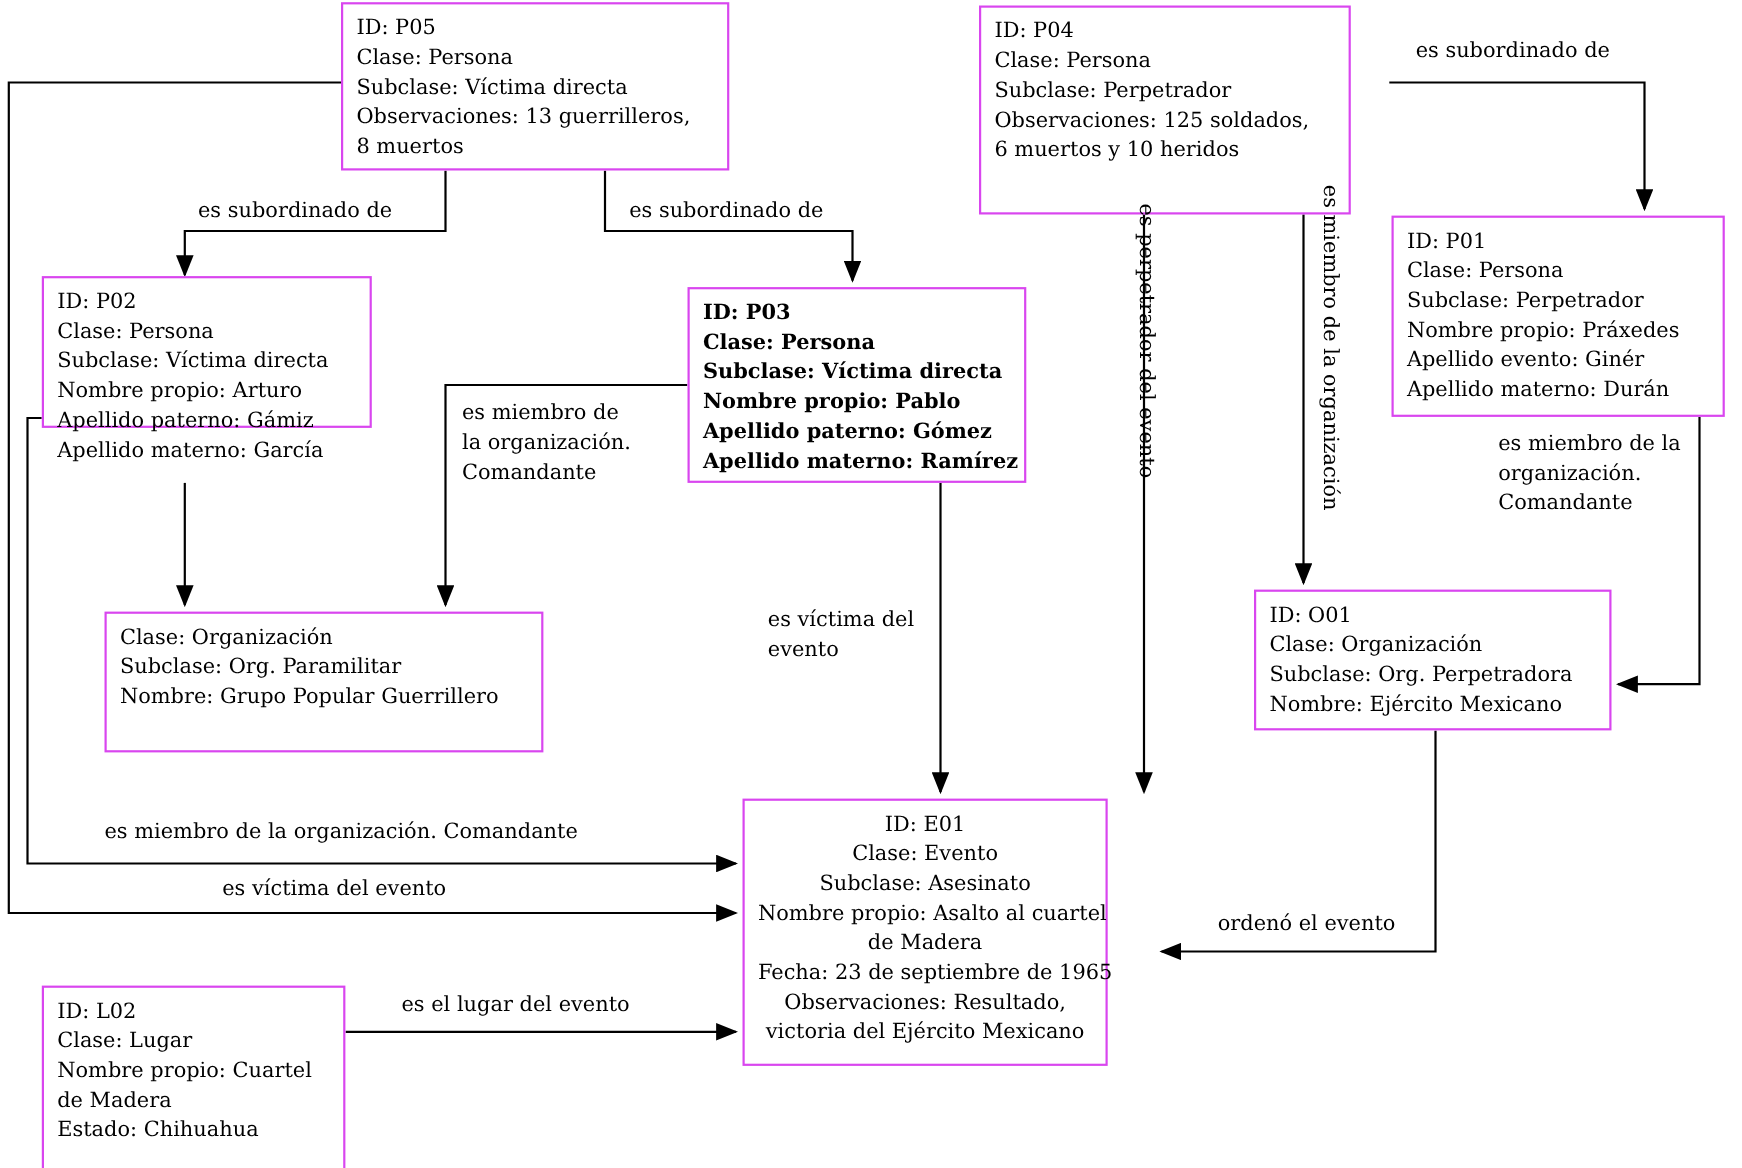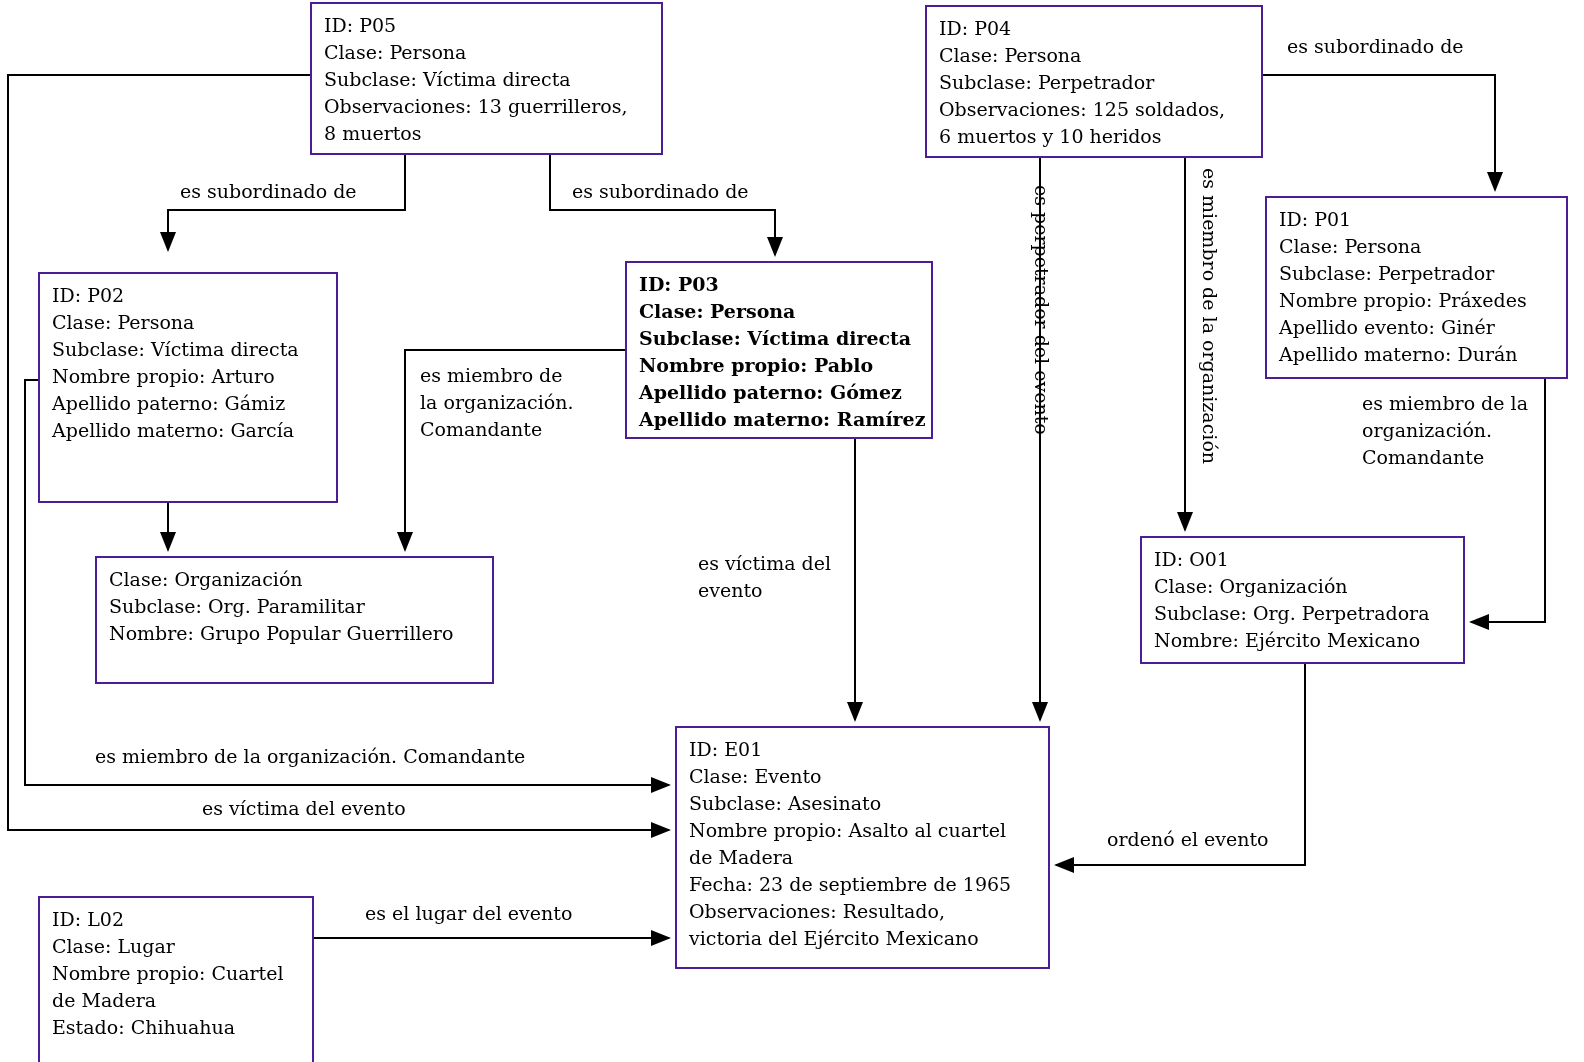--- a/index.html
+++ b/index.html
@@ -9,21 +9,21 @@
     width: 1584px;
     height: 1062px;
     background: #ffffff;
     font-family: "DejaVu Serif", "Liberation Serif", serif;
     font-size: 19px;
     color: #000000;
     overflow: hidden;
   }
   .node {
     position: absolute;
-    border: 2px solid #4c1d95;
+    border: 2px solid #d946ef;
     background: #ffffff;
     padding: 8px 12px;
     line-height: 27px;
   }
   .node div { white-space: nowrap; }
   .edges { position: absolute; left: 0; top: 0; width: 1584px; height: 1062px; }
   .elabel { position: absolute; line-height: 27px; white-space: nowrap; }
   .elabel.wrap { white-space: normal; }
   .elabel.vert { writing-mode: vertical-rl; white-space: nowrap; }
 </style>
@@ -54,38 +54,38 @@
   </svg>
 
   <div class="node" style="left:310px; top:2px; width:353px; height:153px;">
     <div>ID: P05</div>
     <div>Clase: Persona</div>
     <div>Subclase: Víctima directa</div>
     <div>Observaciones: 13 guerrilleros,</div>
     <div>8 muertos</div>
   </div>
 
-  <div class="node" style="left:925px; top:5px; width:338px; height:153px;">
+  <div class="node" style="left:890px; top:5px; width:338px; height:190px;">
     <div>ID: P04</div>
     <div>Clase: Persona</div>
     <div>Subclase: Perpetrador</div>
     <div>Observaciones: 125 soldados,</div>
     <div>6 muertos y 10 heridos</div>
   </div>
 
   <div class="node" style="left:1265px; top:196px; width:303px; height:183px;">
     <div>ID: P01</div>
     <div>Clase: Persona</div>
     <div>Subclase: Perpetrador</div>
     <div>Nombre propio: Práxedes</div>
     <div>Apellido evento: Ginér</div>
     <div>Apellido materno: Durán</div>
   </div>
 
-  <div class="node" style="left:38px; top:272px; width:300px; height:231px;">
+  <div class="node" style="left:38px; top:251px; width:300px; height:138px;">
     <div>ID: P02</div>
     <div>Clase: Persona</div>
     <div>Subclase: Víctima directa</div>
     <div>Nombre propio: Arturo</div>
     <div>Apellido paterno: Gámiz</div>
     <div>Apellido materno: García</div>
   </div>
 
   <div class="node" style="left:625px; top:261px; width:308px; height:178px;font-weight:bold;">
     <div>ID: P03</div>
@@ -102,21 +102,21 @@
     <div>Nombre: Grupo Popular Guerrillero</div>
   </div>
 
   <div class="node" style="left:1140px; top:536px; width:325px; height:128px;">
     <div>ID: O01</div>
     <div>Clase: Organización</div>
     <div>Subclase: Org. Perpetradora</div>
     <div>Nombre: Ejército Mexicano</div>
   </div>
 
-  <div class="node" style="left:675px; top:726px; width:375px; height:243px;">
+  <div class="node" style="left:675px; top:726px; width:332px; height:243px;text-align:center;">
     <div>ID: E01</div>
     <div>Clase: Evento</div>
     <div>Subclase: Asesinato</div>
     <div>Nombre propio: Asalto al cuartel</div>
     <div>de Madera</div>
     <div>Fecha: 23 de septiembre de 1965</div>
     <div>Observaciones: Resultado,</div>
     <div>victoria del Ejército Mexicano</div>
   </div>
 

